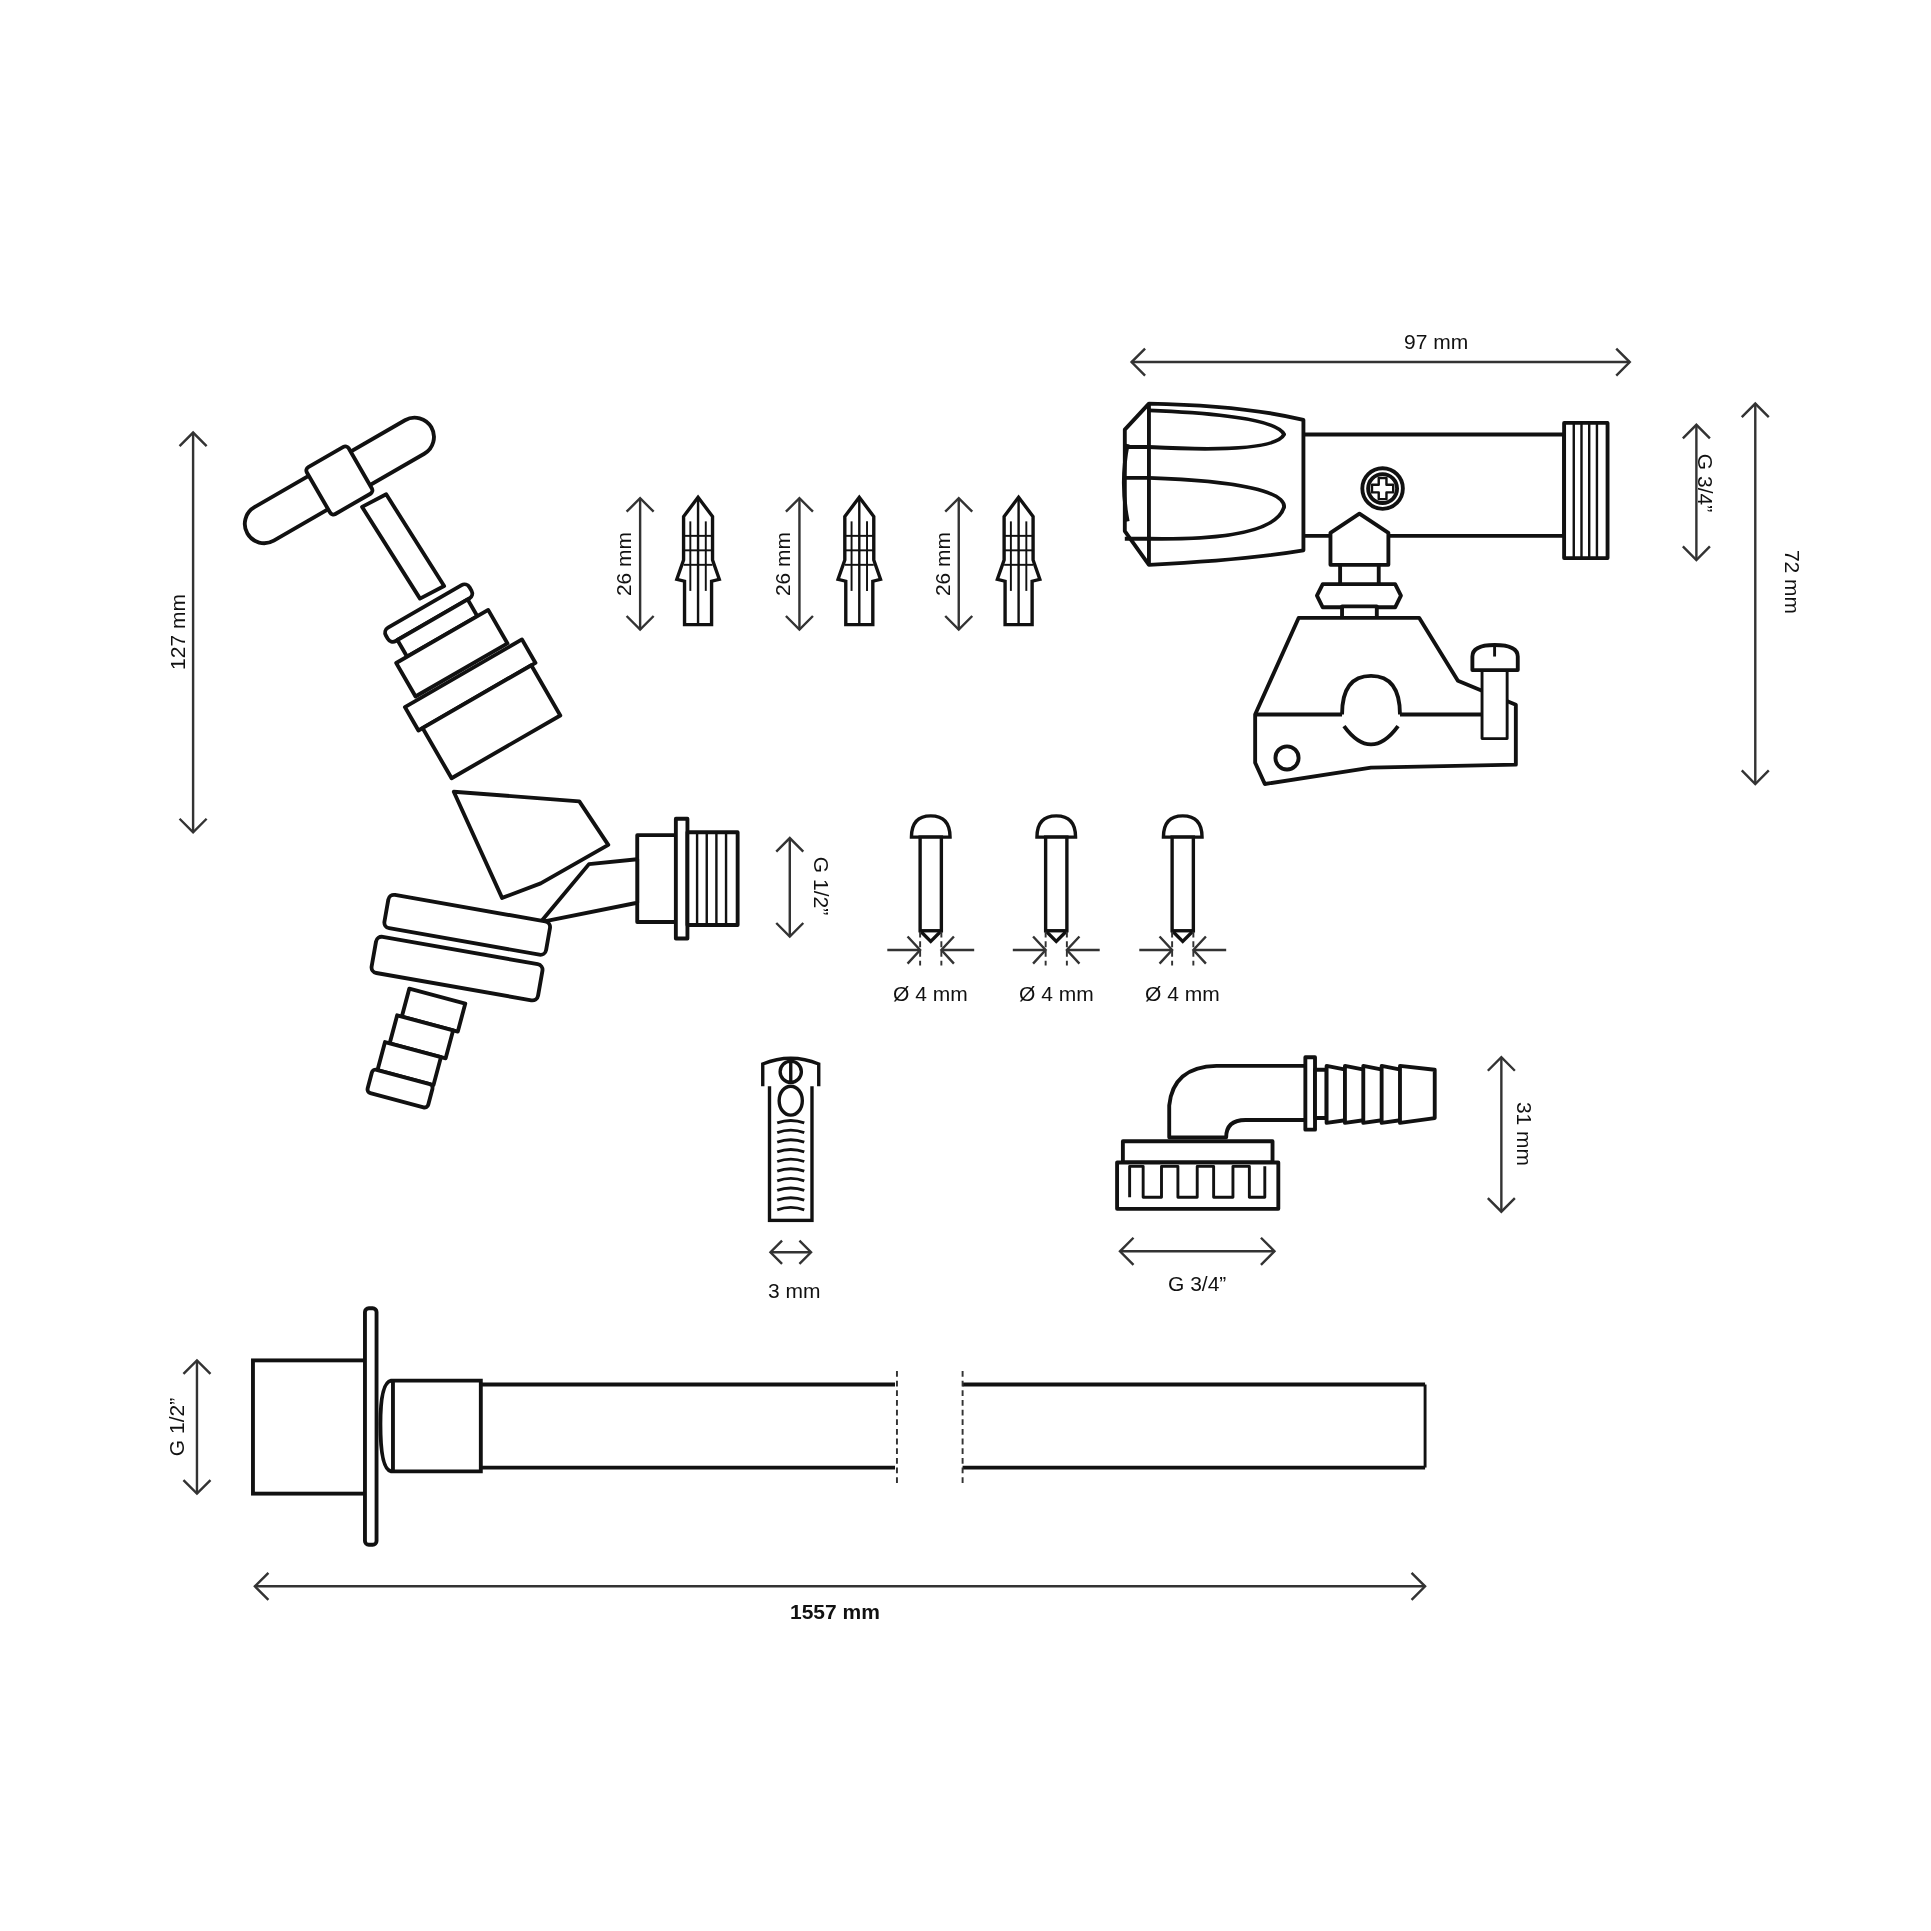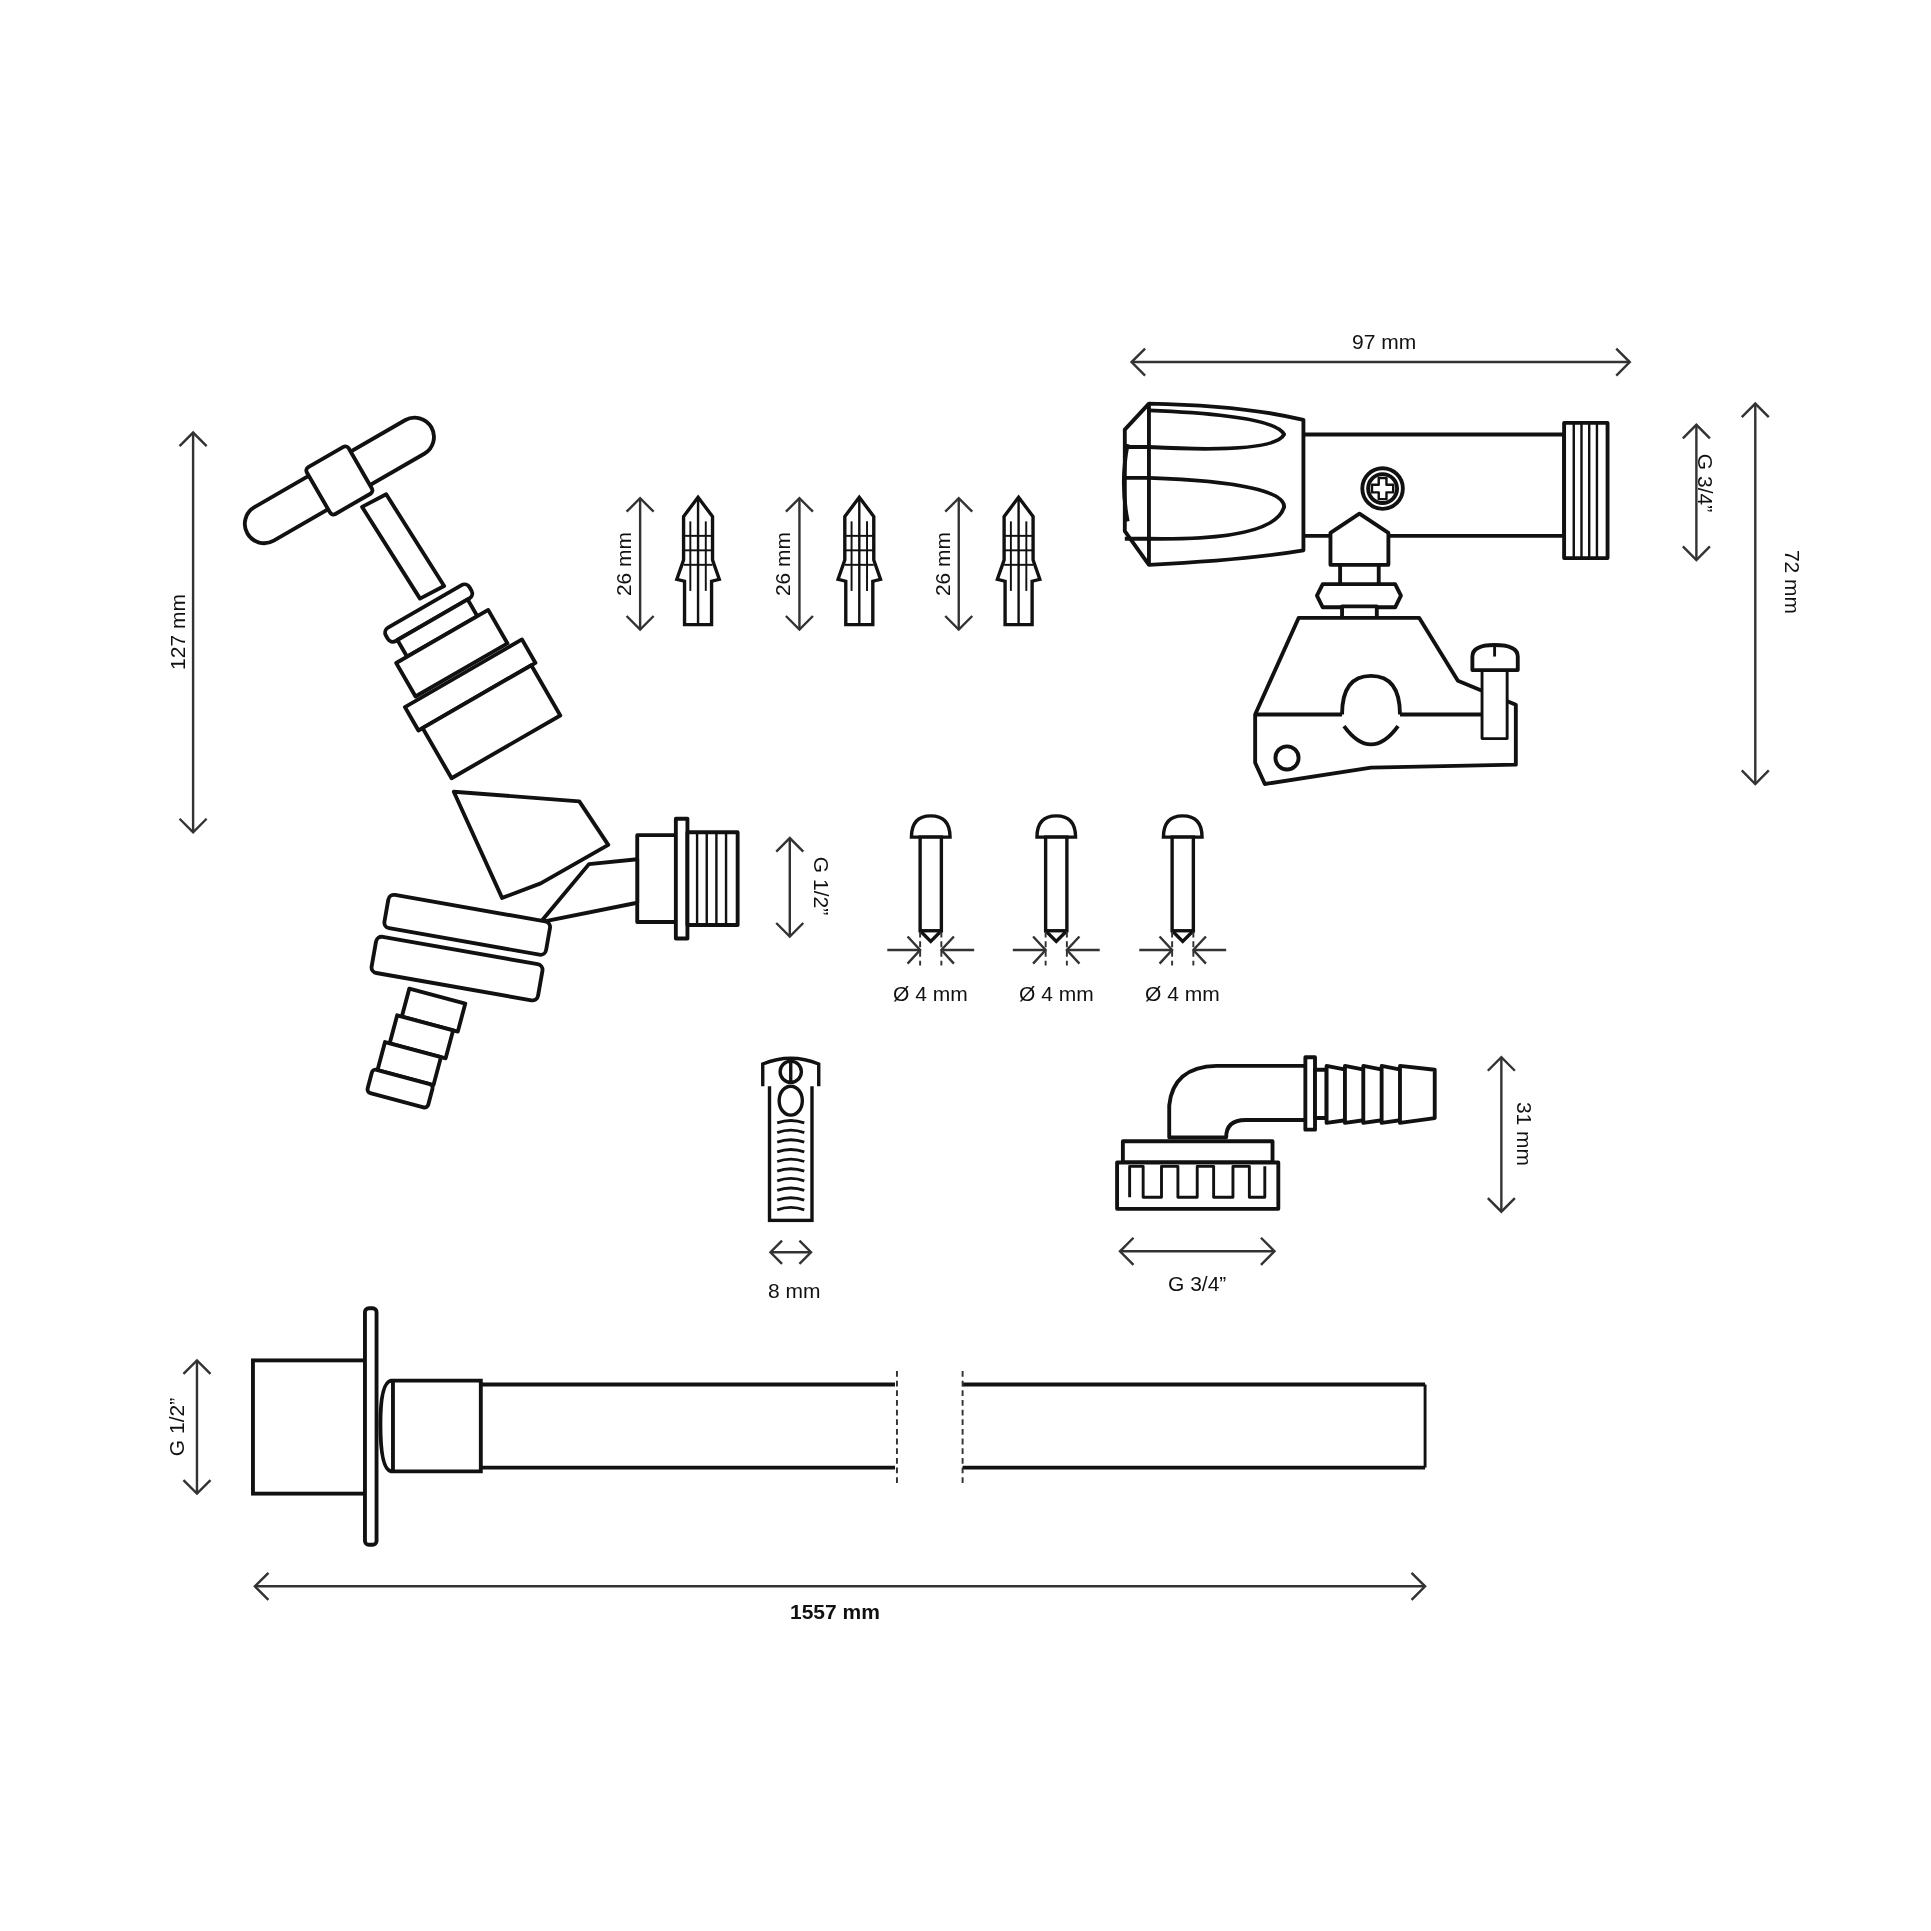--- a/index.html
+++ b/index.html
@@ -296,35 +296,35 @@
     <polyline points="190,1423 204,1409 218,1423"></polyline>
     <polyline points="190,1533 204,1547 218,1533"></polyline>
   </g>
   <g stroke="#333" stroke-width="2.5" fill="none">
     <line x1="264" y1="1643" x2="1476" y2="1643"></line>
     <polyline points="278,1629 264,1643 278,1657"></polyline>
     <polyline points="1462,1629 1476,1643 1462,1657"></polyline>
   </g>
 </svg>
 
-<div class="lbl" style="left:1352px;top:331px;">97 mm</div>
+<div class="lbl" style="left:1404px;top:331px;">97 mm</div>
 <div class="lbl" style="left:1688px;top:483px;transform:translate(-20%,-50%) rotate(90deg);">G 3/4”</div>
 <div class="lbl" style="left:1767px;top:582px;transform:translate(-10%,-50%) rotate(90deg);">72 mm</div>
 
 <div class="lbl" style="left:591px;top:564px;transform:translate(0,-50%) rotate(-90deg);">26 mm</div>
 <div class="lbl" style="left:750px;top:564px;transform:translate(0,-50%) rotate(-90deg);">26 mm</div>
 <div class="lbl" style="left:910px;top:564px;transform:translate(0,-50%) rotate(-90deg);">26 mm</div>
 
 <div class="lbl" style="left:893px;top:983px;">Ø 4 mm</div>
 <div class="lbl" style="left:1019px;top:983px;">Ø 4 mm</div>
 <div class="lbl" style="left:1145px;top:983px;">Ø 4 mm</div>
 
 <div class="lbl" style="left:140px;top:632px;transform:translate(0,-50%) rotate(-90deg);">127 mm</div>
 <div class="lbl" style="left:792px;top:886px;transform:translate(0,-50%) rotate(90deg);">G 1/2”</div>
 
-<div class="lbl" style="left:768px;top:1280px;">8 mm</div>
+<div class="lbl" style="left:768px;top:1280px;">3 mm</div>
 
 <div class="lbl" style="left:1499px;top:1134px;transform:translate(-10%,-50%) rotate(90deg);">31 mm</div>
 <div class="lbl" style="left:1168px;top:1273px;">G 3/4”</div>
 
 <div class="lbl" style="left:147px;top:1427px;transform:translate(0,-50%) rotate(-90deg);">G 1/2”</div>
 <div class="lbl" style="left:790px;top:1601px;font-weight:bold;">1557 mm</div>
 
 
 </body></html>

